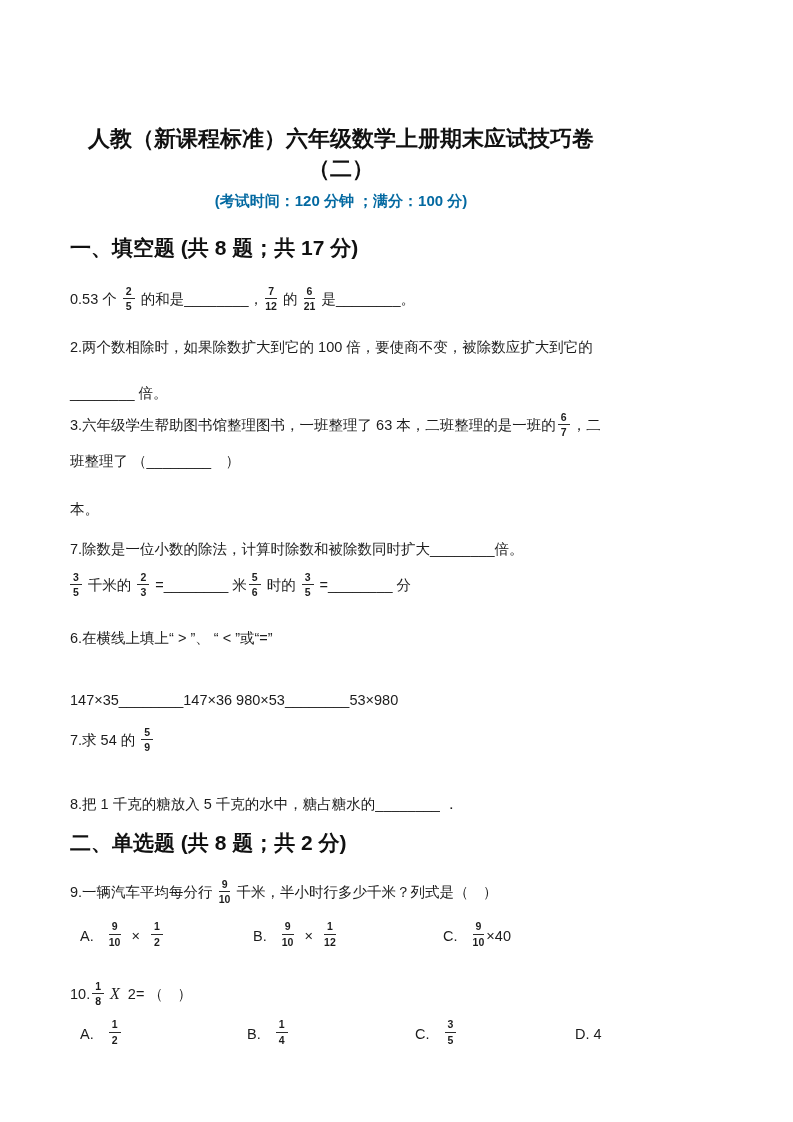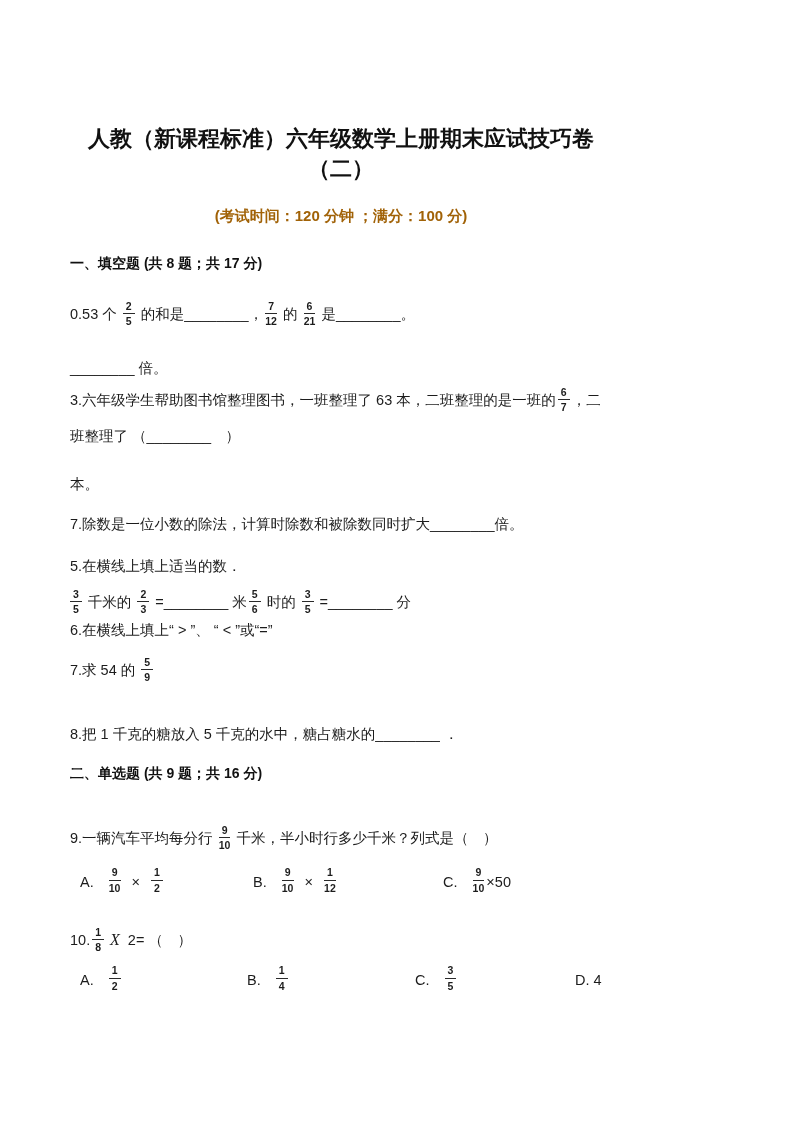--- a/index.html
+++ b/index.html
@@ -4,22 +4,22 @@
 <style>
   html,body{margin:0;padding:0;background:#ffffff;}
   body{
     width:793px;height:1122px;
     font-family:"Liberation Sans","DejaVu Sans",sans-serif;
     color:#1c1c1c;
     overflow:hidden;
   }
   .page{padding:0 73px 0 70px;box-sizing:border-box;width:685px;}
   .t{margin:124px 0 0;text-align:center;font-size:22px;line-height:30px;font-weight:bold;color:#111;}
-  .st{margin:22px 0 0;text-align:center;font-size:15px;line-height:20px;font-weight:bold;color:#a16207;}
-  .h{margin:0;font-size:14px;line-height:22px;font-weight:bold;color:#111;}
+  .st{margin:7px 0 0;text-align:center;font-size:15px;line-height:20px;font-weight:bold;color:#0369a1;}
+  .h{margin:0;font-size:21px;line-height:22px;font-weight:bold;color:#111;}
   .q{margin:0;font-size:14.5px;line-height:20px;}
   .fl{line-height:36px;}
   .frac{display:inline-block;text-align:center;vertical-align:middle;font-size:10.5px;line-height:1.15;margin:0 2px;position:relative;top:-2px;font-weight:600;}
   .num{display:block;padding:0 3px 1px;border-bottom:1px solid #2a2a2a;}
   .den{display:block;padding-top:1px;}
   .opt-row{display:flex;align-items:center;padding-left:10px;font-size:14.5px;}
   .opt{display:flex;align-items:center;}
   .opt .lbl{margin-right:13px;}
   .opt .op{margin:0 9px;}
   .mx{font-style:italic;font-family:"Liberation Serif","DejaVu Serif",serif;font-size:16px;margin:0 4px;}
@@ -35,39 +35,40 @@
 <div class="page">
 
   <h1 class="t">人教（新课程标准）六年级数学上册期末应试技巧卷（二）</h1>
 
   <p class="st">(考试时间：120 分钟  ；满分：100 分)</p>
 
   <h2 class="h" style="margin-top:26px">一、填空题 (共 8 题；共 17 分)</h2>
 
   <p class="q fl" style="margin-top:22px"><span>0.53 个 </span><span class="frac"><span class="num">2</span><span class="den">5</span></span><span> 的和是________，</span><span class="frac"><span class="num">7</span><span class="den">12</span></span><span> 的 </span><span class="frac"><span class="num">6</span><span class="den">21</span></span><span> 是________。</span></p>
 
+  <p class="q" style="margin-top:20px">2.两个数相除时，如果除数扩大到它的 100 倍，要使商不变，被除数应扩大到它的</p>
   <p class="q" style="margin-top:26px">________ 倍。</p>
 
   <p class="q fl" style="margin-top:4px"><span>3.六年级学生帮助图书馆整理图书，一班整理了 63 本，二班整理的是一班的</span><span class="frac"><span class="num">6</span><span class="den">7</span></span><span>，二班整理了 （________　）</span></p>
   <p class="q" style="margin-top:20px">本。</p>
 
   <p class="q" style="margin-top:20px">7.除数是一位小数的除法，计算时除数和被除数同时扩大________倍。</p>
 
-  <p class="q" style="margin-top:22px">5.在横线上填上适当的数．</p>
   <p class="q fl" style="margin-top:8px"><span class="frac" style="margin-left:0"><span class="num">3</span><span class="den">5</span></span><span> 千米的 </span><span class="frac"><span class="num">2</span><span class="den">3</span></span><span> =________ 米</span><span class="frac"><span class="num">5</span><span class="den">6</span></span><span> 时的 </span><span class="frac"><span class="num">3</span><span class="den">5</span></span><span> =________ 分</span></p>
 
-  <p class="q" style="">6.在横线上填上“ &gt; ”、 “ &lt; ”或“=”</p>
+  <p class="q" style="margin-top:25px">6.在横线上填上“ &gt; ”、 “ &lt; ”或“=”</p>
+  <p class="q" style="margin-top:42px">147×35________147×36 980×53________53×980</p>
 
   <p class="q fl" style="margin-top:12px"><span>7.求 54 的 </span><span class="frac"><span class="num">5</span><span class="den">9</span></span></p>
 
   <p class="q" style="margin-top:36px">8.把 1 千克的糖放入 5 千克的水中，糖占糖水的________ ．</p>
 
-  <h2 class="h" style="margin-top:18px">二、单选题 (共 9 题；共 16 分)</h2>
+  <h2 class="h" style="margin-top:18px">二、单选题 (共 8 题；共 2 分)</h2>
 
-  <p class="q fl" style="margin-top:36px"><span>9.一辆汽车平均每分行 </span><span class="frac"><span class="num">9</span><span class="den">10</span></span><span> 千米，半小时行多少千米？列式是（　）</span></p>
+  <p class="q fl" style="margin-top:20px"><span>9.一辆汽车平均每分行 </span><span class="frac"><span class="num">9</span><span class="den">10</span></span><span> 千米，半小时行多少千米？列式是（　）</span></p>
 
   <div class="opt-row fl" style="margin-top:8px">
     <span class="opt w1-9">
         <span class="lbl">A.</span>
         <span class="frac">
           <span class="num">9</span>
           <span class="den">10</span>
         </span>
         <span class="op">×</span>
         <span class="frac">
@@ -86,21 +87,21 @@
           <span class="num">1</span>
           <span class="den">12</span>
         </span>
       </span>
     <span class="opt">
         <span class="lbl">C.</span>
         <span class="frac">
           <span class="num">9</span>
           <span class="den">10</span>
         </span>
-        <span>×50</span>
+        <span>×40</span>
       </span>
   </div>
 
   <p class="q fl" style="margin-top:22px"><span>10.</span><span class="frac"><span class="num">1</span><span class="den">8</span></span><span class="mx">X</span><span> 2= （　）</span></p>
 
   <div class="opt-row fl" style="margin-top:4px">
     <span class="opt w1-10">
         <span class="lbl">A.</span>
         <span class="frac">
           <span class="num">1</span>

